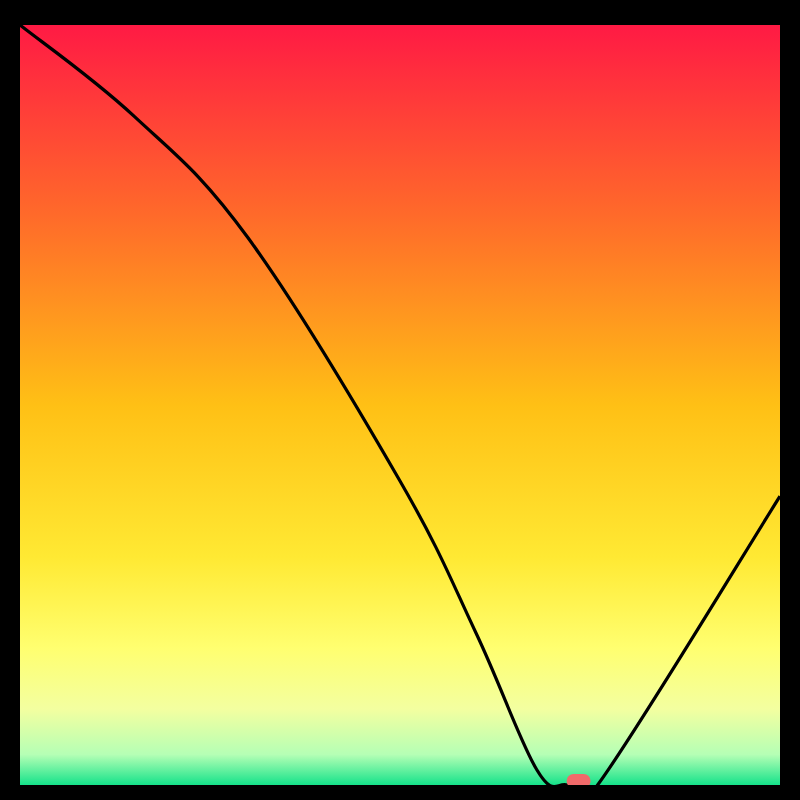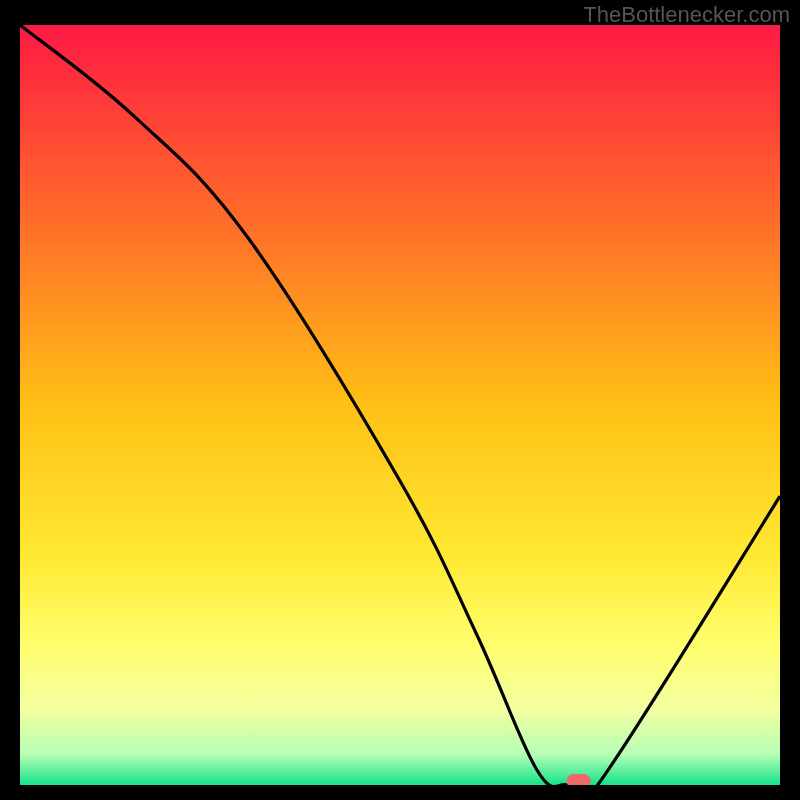--- a/index.html
+++ b/index.html
@@ -36,21 +36,20 @@
   .plot-svg {
     width: 100%;
     height: 100%;
     display: block;
   }
 </style>
 </head>
 <body>
 
 <div class="container">
-  <div class="watermark">TheBottlenecker.com</div>
   <div class="plot-frame">
     <svg class="plot-svg" viewBox="0 0 760 760">
       <defs>
         <linearGradient id="bg-grad" x1="0" y1="0" x2="0" y2="1">
             <stop offset="0%" stop-color="#ff1a44"></stop>
             <stop offset="25%" stop-color="#ff6a2a"></stop>
             <stop offset="50%" stop-color="#ffc015"></stop>
             <stop offset="70%" stop-color="#ffe933"></stop>
             <stop offset="82%" stop-color="#ffff70"></stop>
             <stop offset="90%" stop-color="#f3ffa0"></stop>

